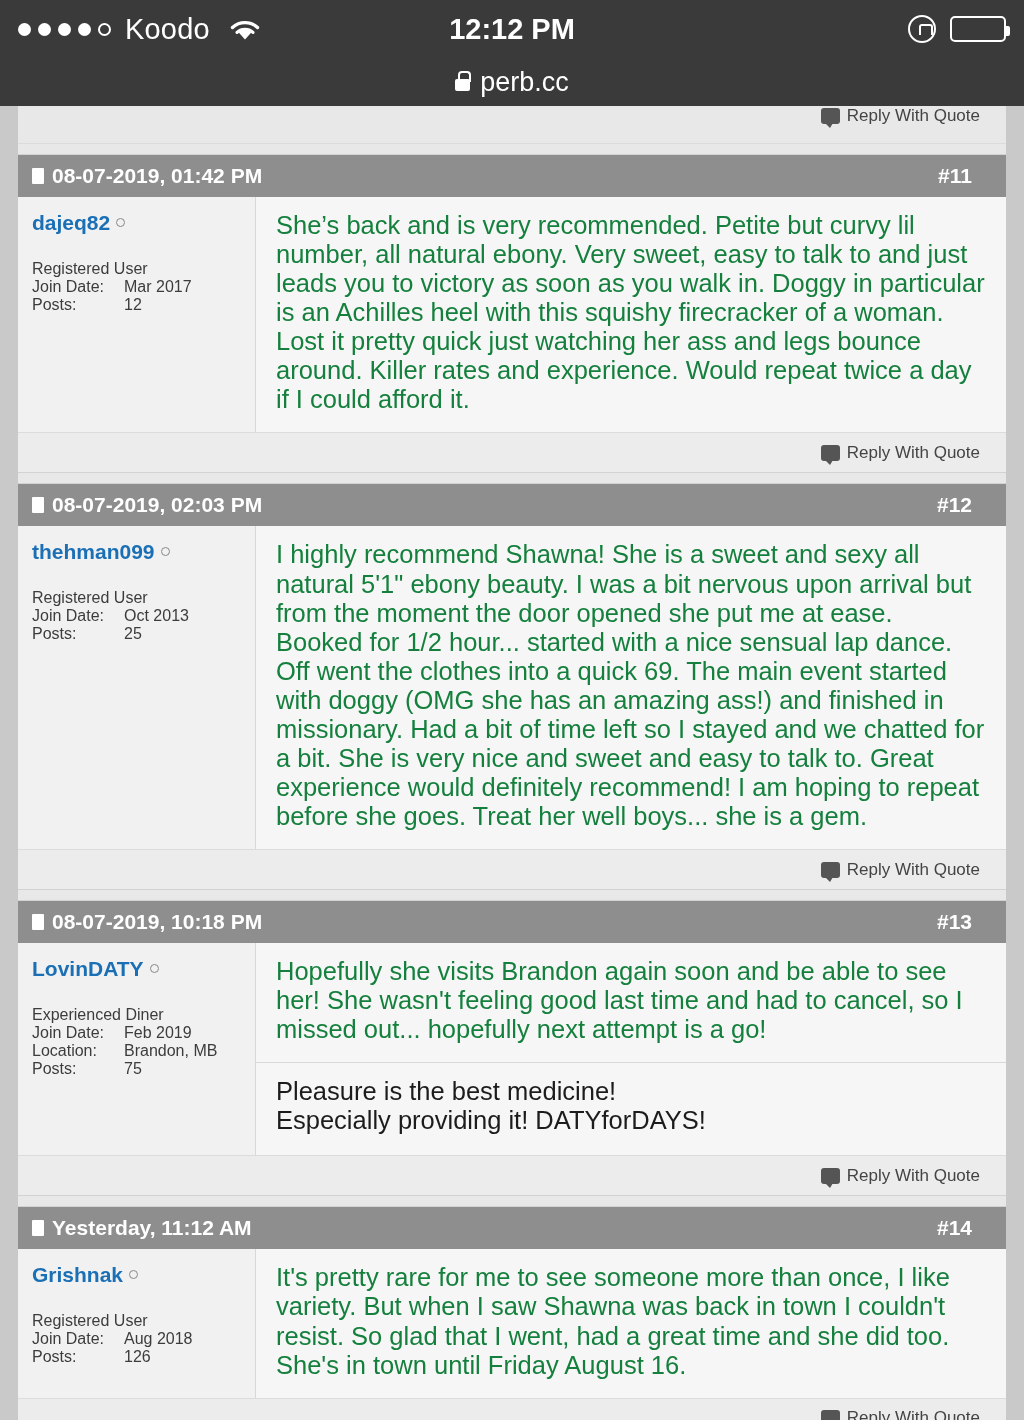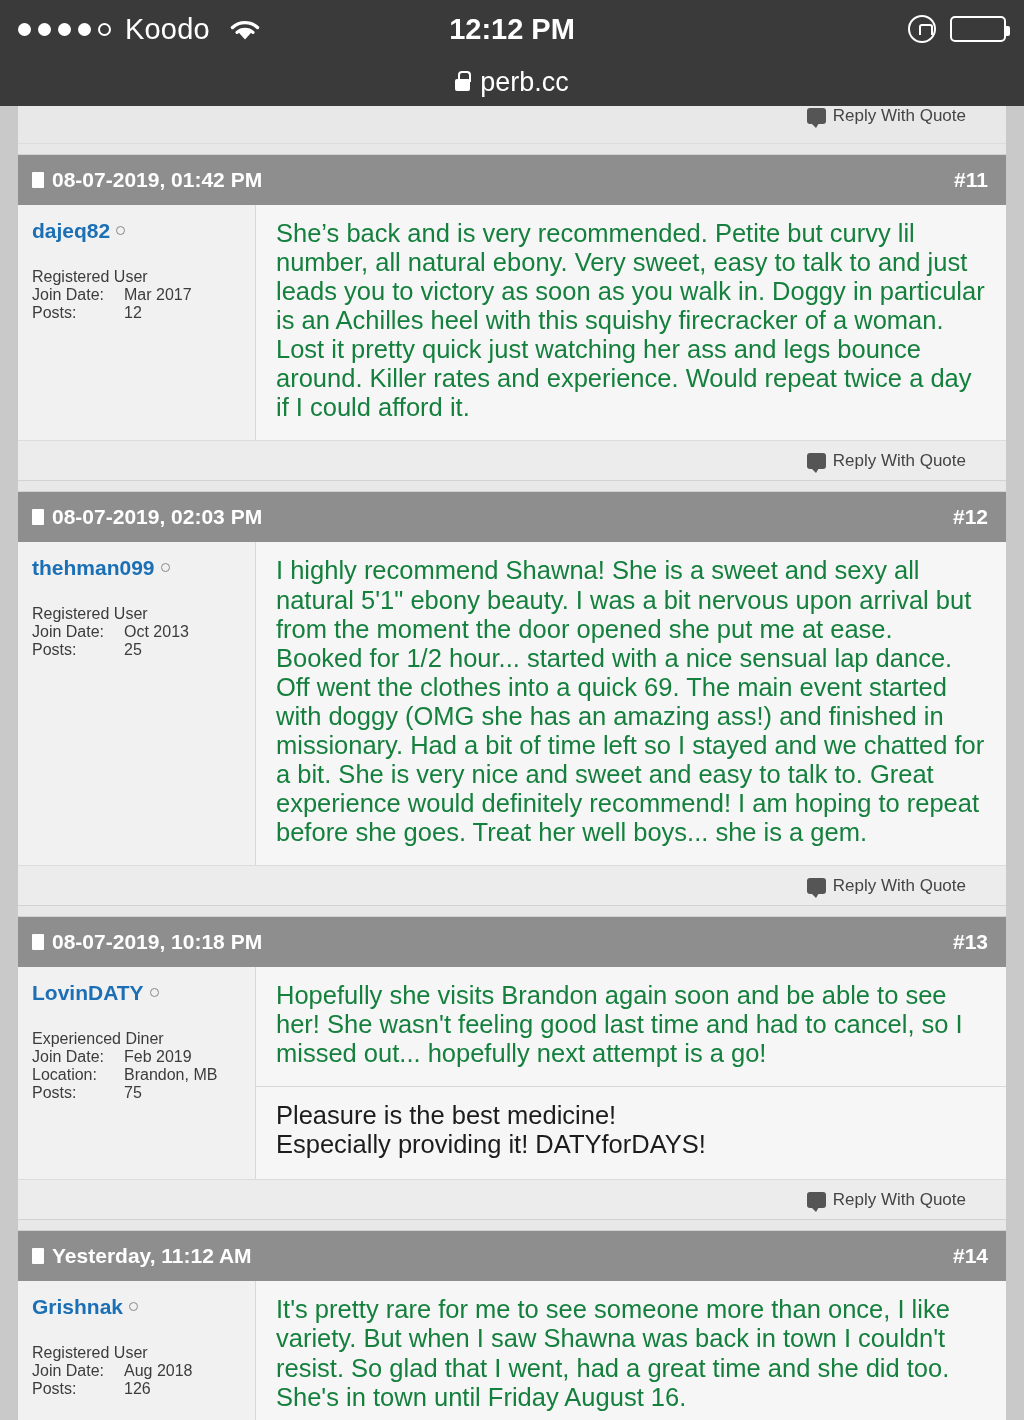--- a/index.html
+++ b/index.html
@@ -140,21 +140,21 @@
     background: #e8e8e8;
     height: 38px;
     position: relative;
     border-bottom: 1px solid #dcdcdc;
   }
   .rwq {
     display: flex;
     align-items: center;
     justify-content: flex-end;
     gap: 7px;
-    padding-right: 40px;
+    padding-right: 26px;
     font-size: 17px;
     color: #444;
   }
   .rwq .q-icon {
     width: 19px; height: 16px;
     background: #555;
     border-radius: 3px;
     position: relative;
     display: inline-block;
   }
@@ -169,25 +169,25 @@
 
   .post {
     margin: 10px 0 0 0;
     background: #f1f1f1;
     border: 1px solid #d2d2d2;
     border-left: none; border-right: none;
   }
   .post-header {
     background: #8e8e8e;
     color: #ffffff;
-    height: 50px;
+    height: 42px;
     display: flex;
     align-items: center;
     justify-content: space-between;
-    padding: 0 18px 0 14px;
+    padding: 0 34px 0 14px;
     font-size: 21px;
     font-weight: 700;
   }
   .ph-left { display: flex; align-items: center; gap: 8px; }
   .book-icon {
     width: 12px; height: 16px;
     background: #ffffff;
     border-radius: 1px;
     display: inline-block;
   }

